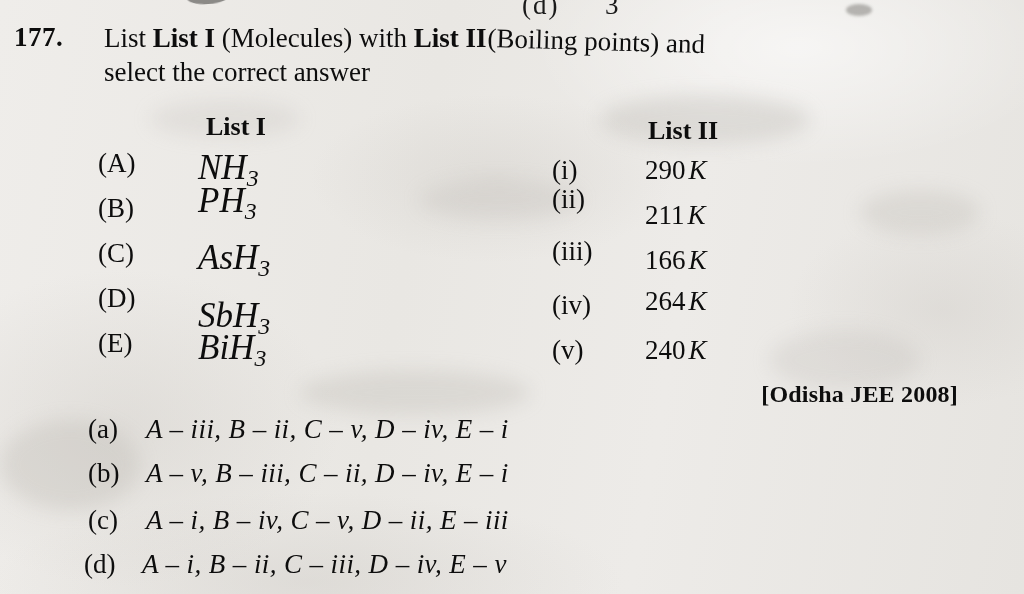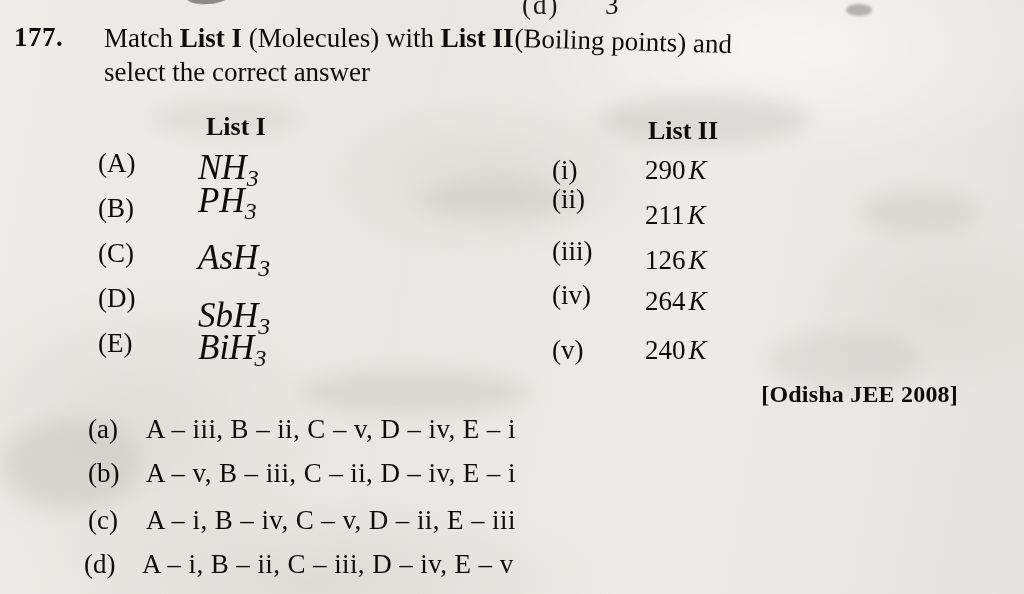--- a/index.html
+++ b/index.html
@@ -162,21 +162,21 @@
     font-weight: bold;
     letter-spacing: 0.2px;
   }
 
   
   .ans {
     position: absolute;
     font-size: 27px;
   }
   .ans .lbl { position: absolute; left: 0; }
-  .ans .txt { position: absolute; left: 58px; white-space: nowrap; letter-spacing: 0.4px; }
+  .ans .txt { position: absolute; left: 58px; white-space: nowrap; letter-spacing: 0.4px; font-style: italic; }
 </style>
 </head>
 <body>
 
 <div class="page"></div>
 <div class="smudge s1"></div>
 <div class="smudge s2"></div>
 <div class="smudge s3"></div>
 <div class="smudge s4"></div>
 <div class="smudge s5"></div>
@@ -190,21 +190,21 @@
 
   <div class="cutoff">
     <span class="opt">(d)</span>
     <span style="display:inline-block;width:28px"></span>
     <span class="opt">3</span>
   </div>
 
   <div class="qnum">177.</div>
 
   <div class="qtext">
-    <span>Match </span><span class="b">List I</span><span> (Molecules) with </span><span class="b">List II</span><span class="tail"> (Boiling points) and</span>
+    <span>List </span><span class="b">List I</span><span> (Molecules) with </span><span class="b">List II</span><span class="tail"> (Boiling points) and</span>
   </div>
 
   <div class="line2">select the correct answer</div>
 
   <div class="hdr-l1">List I</div>
   <div class="hdr-l2">List II</div>
 
   <div class="listI">
     <div class="row-label" style="top:148px">(A)</div>
     <div class="row-val" style="top:148px"><span>NH</span><sub>3</sub></div>
@@ -223,23 +223,23 @@
   </div>
 
   <div class="listII">
     <div class="row-label" style="top:155px">(i)</div>
     <div class="row-val" style="top:155px"><span>290</span><span class="unit">K</span></div>
 
     <div class="row-label" style="top:184px">(ii)</div>
     <div class="row-val" style="top:200px"><span>211</span><span class="unit">K</span></div>
 
     <div class="row-label" style="top:236px">(iii)</div>
-    <div class="row-val" style="top:245px"><span>126</span><span class="unit">K</span></div>
-
-    <div class="row-label" style="top:280px">(iv)</div>
+    <div class="row-val" style="top:245px"><span>166</span><span class="unit">K</span></div>
+
+    <div class="row-label" style="top:290px">(iv)</div>
     <div class="row-val" style="top:286px"><span>264</span><span class="unit">K</span></div>
 
     <div class="row-label" style="top:335px">(v)</div>
     <div class="row-val" style="top:335px"><span>240</span><span class="unit">K</span></div>
   </div>
 
   <div class="source">[Odisha JEE 2008]</div>
 
   <div class="ans" style="left:88px; top:414px">
     <span class="lbl">(a)</span>

